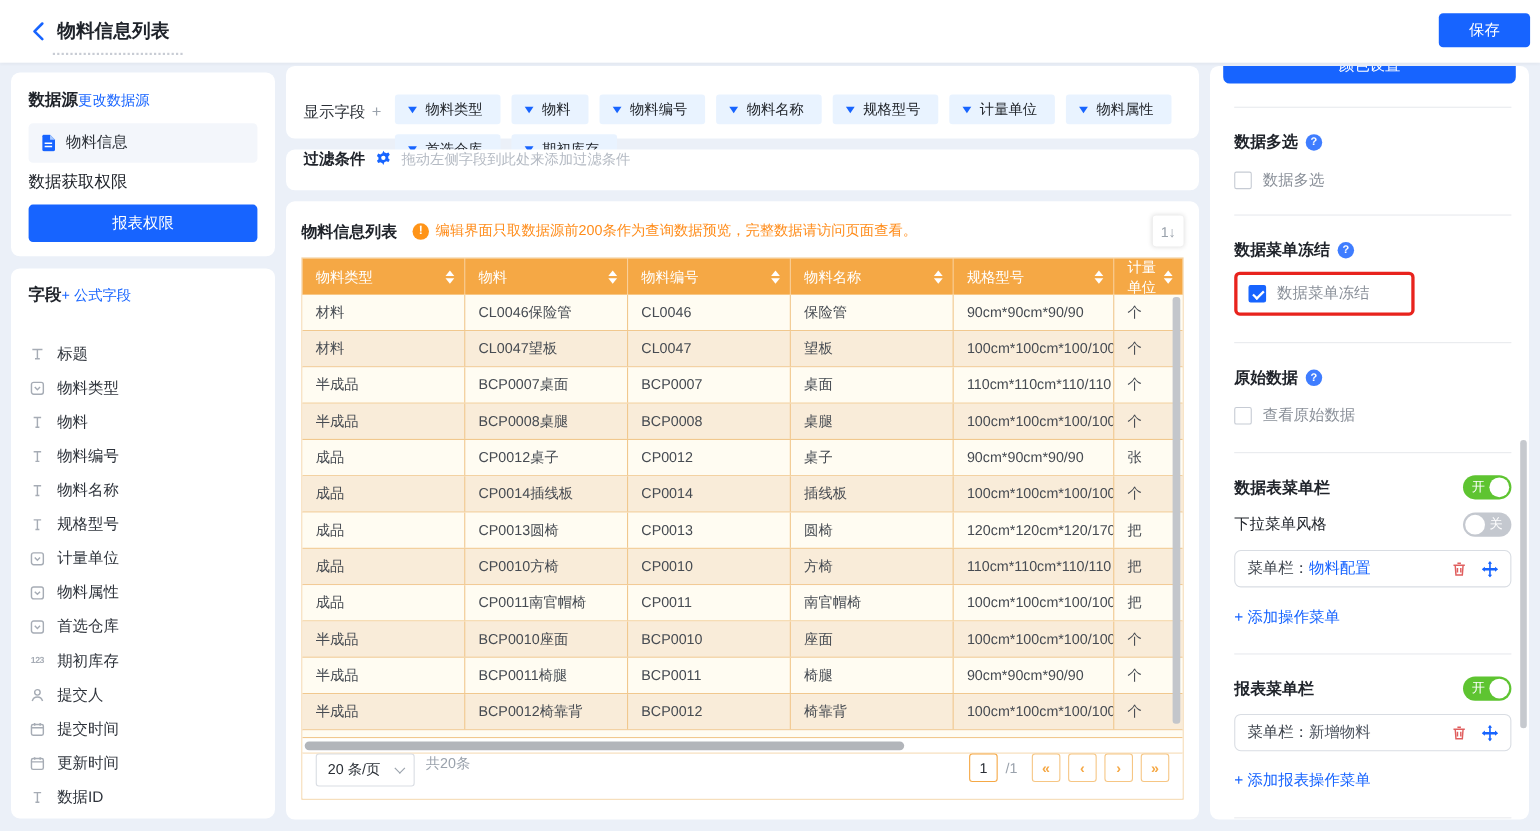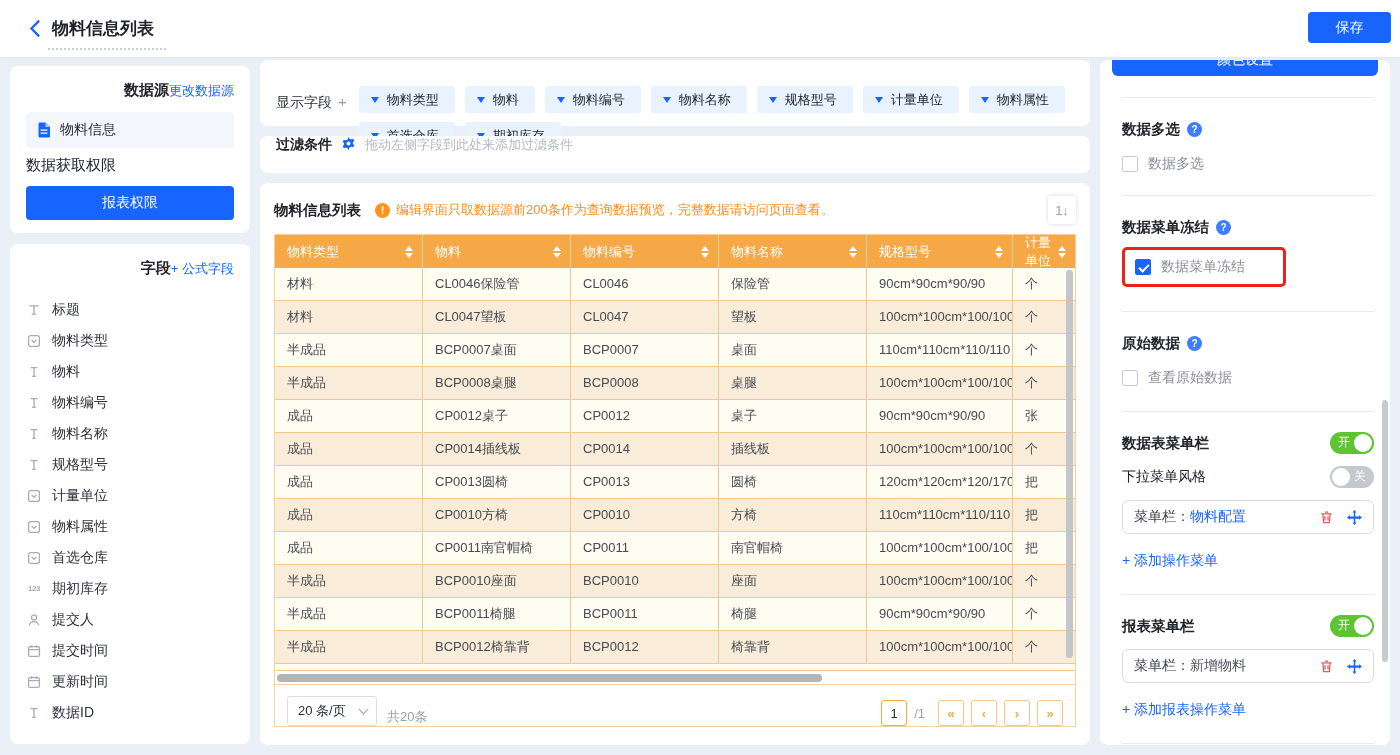--- a/index.html
+++ b/index.html
@@ -14,27 +14,27 @@
   .title-underline{position:absolute;left:48px;top:48px;width:118px;border-top:2px dotted #c8ccd4}
   .save-btn{position:absolute;right:9px;top:12px;width:83px;height:31px;background:#1764ff;border:none;border-radius:4px;color:#fff;font-size:14px;cursor:pointer}
 
   
   .panel{position:absolute;background:#fff;border-radius:8px}
   .blue-link{color:#1764ff;font-size:13px;cursor:pointer}
   .sec-head{font-size:15px;font-weight:700;color:#20242b}
 
   
   .panel-ds{left:10px;top:66px;width:240px;height:167px;padding:15px 16px}
-  .ds-row{display:flex;align-items:center;justify-content:flex-end}
+  .ds-row{display:flex;align-items:center;justify-content:flex-start}
   .ds-item{margin-top:12px;height:36px;background:#f3f6fb;border-radius:4px;display:flex;align-items:center;gap:8px;padding:0 10px;font-size:14px;color:#2a2f36}
   .perm-title{margin-top:8px;font-size:15px;font-weight:400;color:#20242b}
   .perm-btn{margin-top:11px;width:100%;height:34px;background:#1764ff;border:none;border-radius:4px;color:#fff;font-size:14px;cursor:pointer}
 
   .panel-fields{left:10px;top:244px;width:240px;height:500px;padding:15px 16px}
-  .field-list{margin-top:16px;display:flex;flex-direction:column}
+  .field-list{margin-top:28px;display:flex;flex-direction:column}
   .field-item{height:31px;display:flex;align-items:center;gap:10px;cursor:grab}
   .field-item .ficon{width:16px;display:flex;justify-content:center;align-items:center}
   .field-item .flabel{font-size:14px;color:#2e333b}
   .num123{font-size:8px;color:#a6acb5;font-weight:700;letter-spacing:-.5px}
 
   
   .panel-display{left:260px;top:60px;width:830px;height:66px;padding:26px 16px;display:flex}
   .df-label{margin-top:7px;font-size:14px;color:#2a2f36;white-space:nowrap}
   .df-plus{color:#9aa2ac;margin-left:6px;font-size:15px;cursor:pointer}
   .chips{margin-left:12px;display:flex;flex-wrap:wrap;gap:9px 10px;align-content:flex-start;width:710px}
@@ -68,21 +68,21 @@
   .trow:nth-child(even){background:#f9ecd9}
   .trow>div{padding:0 10px 0 12px;line-height:32px;font-size:13px;color:#464b52;overflow:hidden;white-space:nowrap;border-right:1px solid #f1c88e}
   .trow>div:nth-child(1),.trow>div:nth-child(2),.trow>div:nth-child(3),.trow>div:nth-child(4){width:148px}
   .trow>div:nth-child(5){width:146px}
   .trow>div:nth-child(6){flex:1;border-right:none}
   .sliver{height:6px;background:#fffcf2}
   .scrollzone{height:14px;background:#fff;border-top:1px solid #f1c88e;position:relative}
   .hthumb{position:absolute;left:2px;top:3px;width:545px;height:8px;border-radius:4px;background:#b2b5ba;cursor:pointer}
   .vthumb{position:absolute;right:2px;top:35px;width:7px;height:388px;border-radius:3px;background:#c3c6cb;z-index:3;cursor:pointer}
 
-  .pager{height:42px;border-top:1px solid #f3d2a2;display:flex;align-items:flex-end;padding:0 12px;gap:10px;background:#fff}
+  .pager{height:42px;border-top:1px solid #f3d2a2;display:flex;align-items:flex-start;padding:0 12px;gap:10px;background:#fff}
   .psize{width:90px;height:30px;border:1px solid #d9dde3;border-radius:3px;display:flex;align-items:center;justify-content:space-between;padding:0 9px 0 10px;font-size:13px;color:#2a2f36;cursor:pointer}
   .chev{width:7px;height:7px;border-right:1.5px solid #9aa2ac;border-bottom:1.5px solid #9aa2ac;transform:rotate(45deg);margin-top:-3px}
   .ptotal{font-size:13px;color:#9aa2ac}
   .pright{margin-left:auto;display:flex;align-items:center;gap:7px}
   .pagebox{width:26px;height:26px;border:1px solid #f5a845;border-radius:3px;display:flex;align-items:center;justify-content:center;font-size:13px;color:#2a2f36}
   .pof{color:#9aa2ac;font-size:13px;margin-right:6px}
   .pnav{width:26px;height:26px;border:1px solid #f6c684;border-radius:3px;color:#f5a845;display:flex;align-items:center;justify-content:center;font-size:13px;font-weight:700;background:#fff;cursor:pointer}
 
   
   .panel-right{left:1100px;top:60px;width:290px;height:685px;padding:0 16px 0 22px;overflow:hidden}

